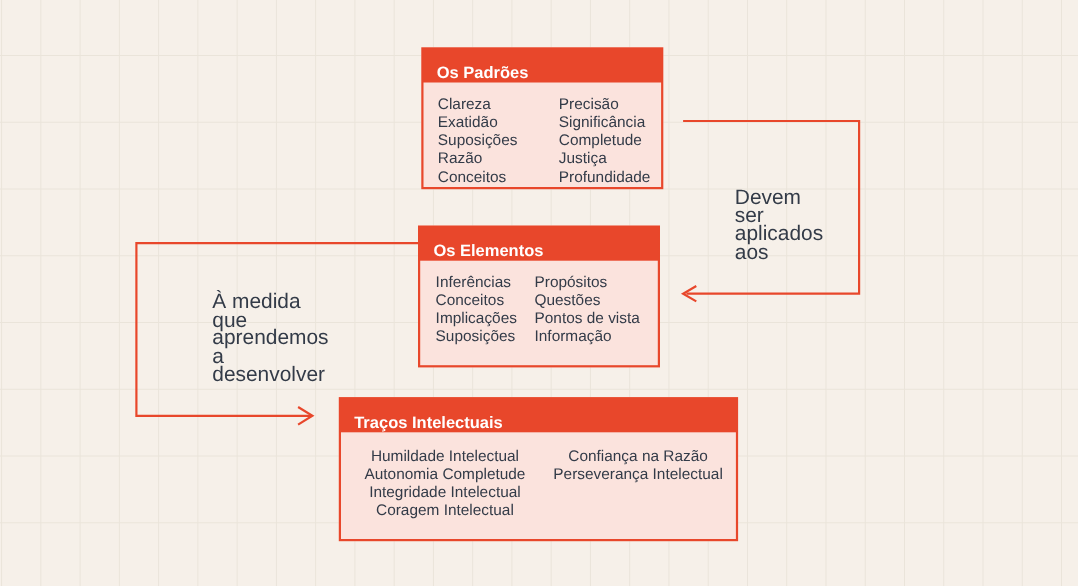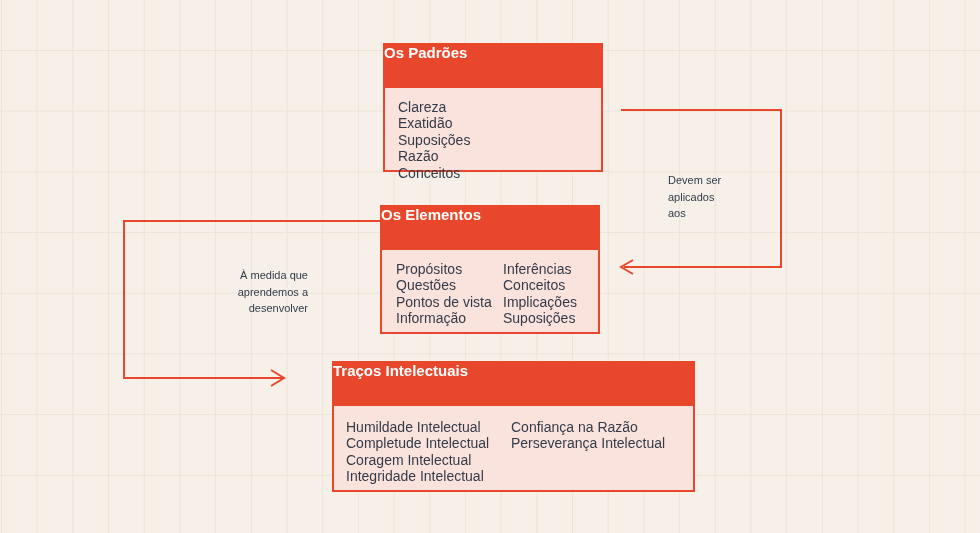--- a/index.html
+++ b/index.html
@@ -25,61 +25,63 @@
     background-position:1px 50px;
   }
   .box{
     position:absolute;
     box-sizing:border-box;
     border:2px solid var(--accent);
     background:var(--box-fill);
   }
   #box1{left:383px;top:43px;width:220px;height:129px;}
   #box2{left:380px;top:205px;width:220px;height:129px;}
-  #box3{left:308px;top:361px;width:363px;height:131px;margin-left:24px;}
+  #box3{left:308px;top:361px;width:363px;height:131px;}
   .box-header{
     background:var(--accent);
     color:var(--header-text);
     font-weight:700;
     font-size:15px;
-    height:44px;
-    display:flex;align-items:flex-start;
+    height:31px;
+    display:flex;align-items:flex-end;
+    padding-left:13px;
     margin:-1px;
   }
   .box-body{
     display:flex;
     padding:12px 0 0 13px;
     font-size:14px;
     line-height:16.4px;
     color:var(--body-text);
     white-space:nowrap;
+    gap:16px;
   }
   #box2 .box-body{padding-left:14px;}
-  #box3 .box-body{padding-left:12px;padding-top:14px;}
+  #box3 .box-body{padding-left:12px;padding-top:14px;text-align:center;}
   #box1 .col1{width:94px;}
   #box2 .col1{width:107px;}
   #box3 .col1{width:165px;}
   .connector-svg{
     position:absolute;left:0;top:0;
     pointer-events:none;
   }
   .connector{
     stroke:var(--accent);
     stroke-width:2;
     fill:none;
   }
   .connector-label{
     position:absolute;
-    font-size:11px;
+    font-size:19px;
     line-height:16.5px;
     color:var(--body-text);
     white-space:pre-line;
   }
   #label-apply{left:668px;top:172px;width:90px;}
-  #label-develop{left:193px;top:267px;width:115px;text-align:right;}
+  #label-develop{left:193px;top:267px;width:115px;}
 </style>
 </head>
 <body>
 
 <div class="canvas">
 
   <svg class="connector-svg" width="980" height="533" viewBox="0 0 980 533">
     <g>
       <path class="connector" d="M621 110 H781 V267 H624"></path>
       <path class="connector" d="M633 260 L621 267 L633 274"></path>
@@ -102,53 +104,60 @@
       <span>Os Padrões</span>
     </div>
     <div class="box-body">
       <div class="col col1">
         <div>Clareza</div>
         <div>Exatidão</div>
         <div>Suposições</div>
         <div>Razão</div>
         <div>Conceitos</div>
       </div>
+      <div class="col col2">
+        <div>Precisão</div>
+        <div>Significância</div>
+        <div>Completude</div>
+        <div>Justiça</div>
+        <div>Profundidade</div>
+      </div>
     </div>
   </div>
 
   <div class="box" id="box2">
     <div class="box-header">
       <span>Os Elementos</span>
     </div>
     <div class="box-body">
+      <div class="col col2">
+        <div>Inferências</div>
+        <div>Conceitos</div>
+        <div>Implicações</div>
+        <div>Suposições</div>
+      </div>
       <div class="col col1">
         <div>Propósitos</div>
         <div>Questões</div>
         <div>Pontos de vista</div>
         <div>Informação</div>
-      </div>
-      <div class="col col2">
-        <div>Inferências</div>
-        <div>Conceitos</div>
-        <div>Implicações</div>
-        <div>Suposições</div>
       </div>
     </div>
   </div>
 
   <div class="box" id="box3">
     <div class="box-header">
       <span>Traços Intelectuais</span>
     </div>
     <div class="box-body">
       <div class="col col1">
         <div>Humildade Intelectual</div>
-        <div>Completude Intelectual</div>
+        <div>Autonomia Completude</div>
+        <div>Integridade Intelectual</div>
         <div>Coragem Intelectual</div>
-        <div>Integridade Intelectual</div>
       </div>
       <div class="col col2">
         <div>Confiança na Razão</div>
         <div>Perseverança Intelectual</div>
       </div>
     </div>
   </div>
 
 </div>
 

